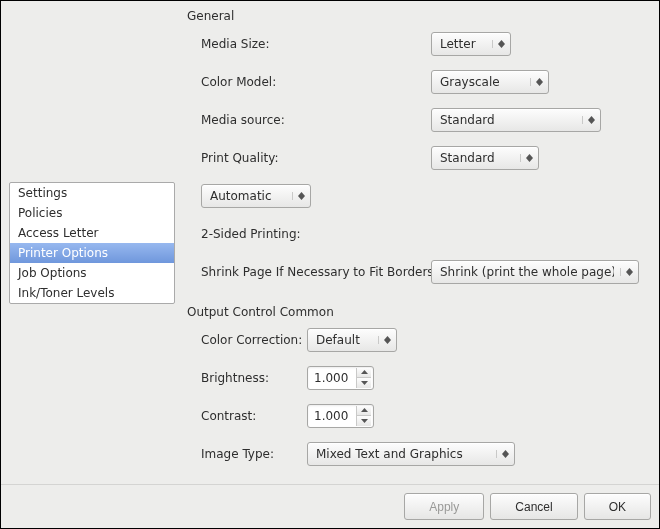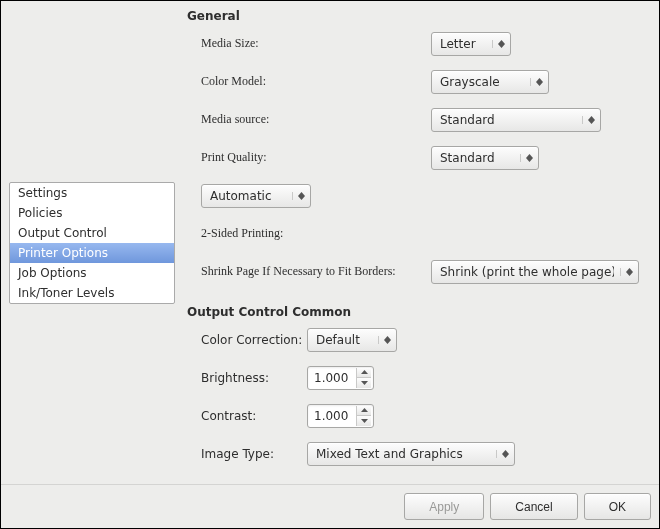--- a/index.html
+++ b/index.html
@@ -49,21 +49,21 @@
     background: linear-gradient(to bottom, #97b8ef, #6f97dc);
     color: #fff;
   }
   .main {
     flex: 1;
     min-width: 0;
     padding: 4px 6px 4px 4px;
     overflow-y: auto;
   }
   .section-title {
-    font-weight: bold;
+    font-weight: normal;
     margin: 2px 0 8px 0;
   }
   .field-row {
     display: flex;
     align-items: center;
     margin: 0 0 12px 14px;
     min-height: 26px;
   }
   .field-label {
     white-space: nowrap;
@@ -132,34 +132,34 @@
     border: 1px solid #a7a7a5;
     border-radius: 3px;
     font-size: 12px;
     color: #2e2e2e;
     cursor: default;
     box-shadow: inset 0 1px 0 #fff;
     padding: 0 24px;
   }
   .btn.disabled { color: #9a9a98; }
   .sec2 { margin-top: 20px; }
-  .gen-labels { width: 230px; font-family: Liberation Serif, serif; }
+  .gen-labels { width: 230px; }
   .out-labels { width: 106px; }
 </style>
 </head>
 <body>
 
 <div class="window">
   <div class="content">
 
     <div class="sidebar-wrap">
       <div class="sidebar">
         <div class="sidebar-item"><span>Settings</span></div>
         <div class="sidebar-item"><span>Policies</span></div>
-        <div class="sidebar-item"><span>Output Control</span></div>
+        <div class="sidebar-item"><span>Access Letter</span></div>
         <div class="sidebar-item selected"><span>Printer Options</span></div>
         <div class="sidebar-item"><span>Job Options</span></div>
         <div class="sidebar-item"><span>Ink/Toner Levels</span></div>
       </div>
     </div>
 
     <div class="main">
 
       <div class="section-title">General</div>
 

